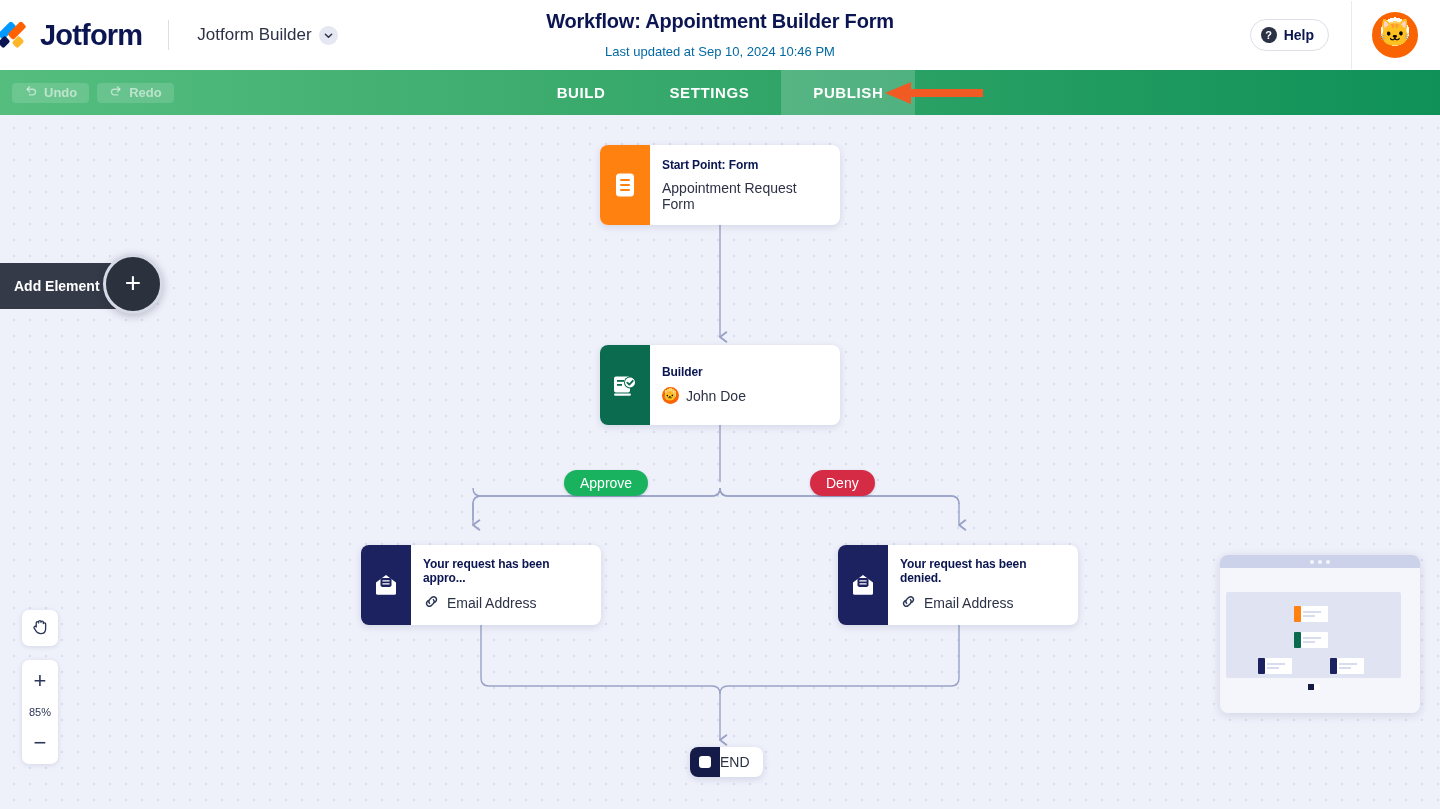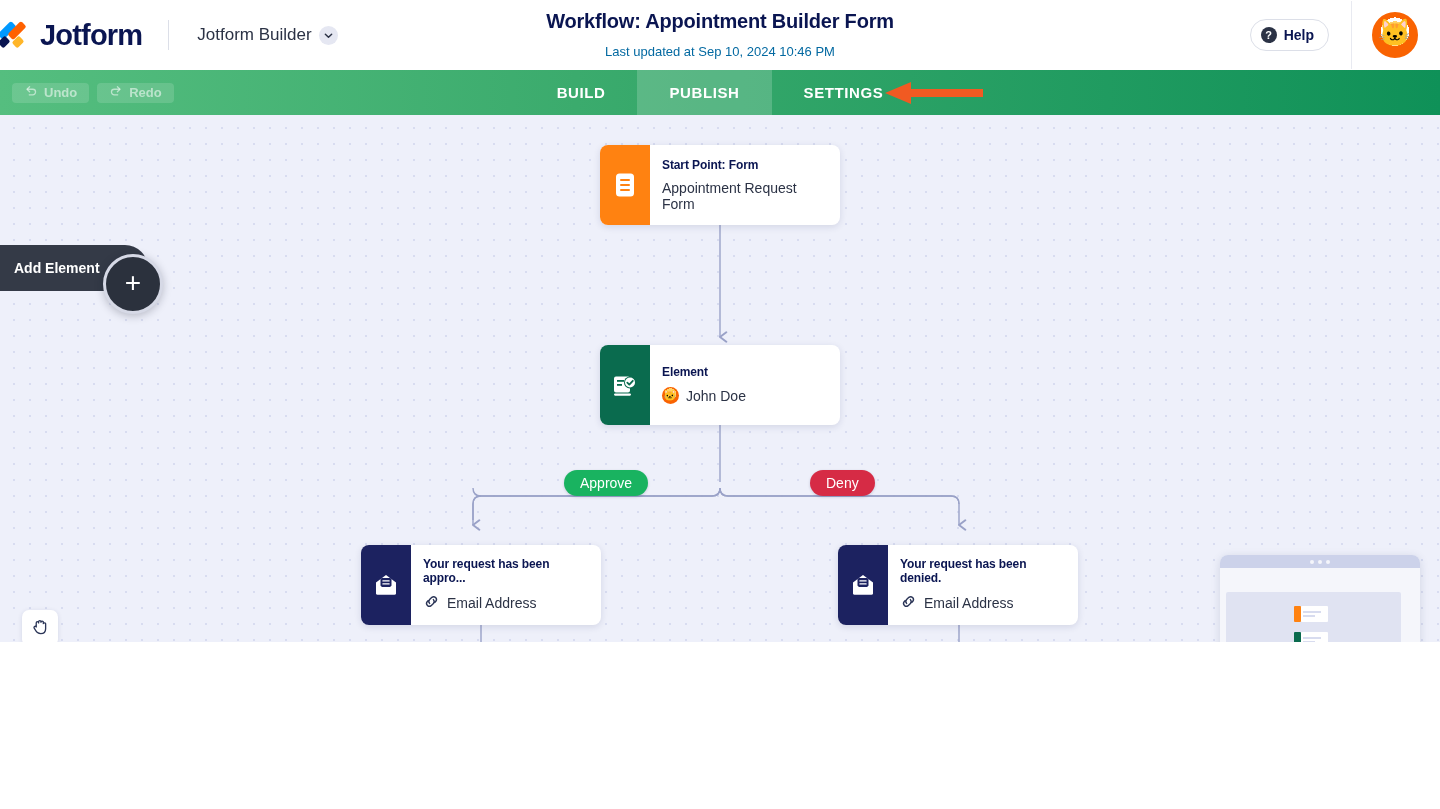--- a/index.html
+++ b/index.html
@@ -89,21 +89,21 @@
     letter-spacing: 0.6px; cursor: pointer;
   }
   .tab.active { background: rgba(255,255,255,0.18); }
   .arrow-annot {
     position: absolute; left: 885px; top: 82px; width: 98px; height: 22px;
     pointer-events: none;
   }
 
   
   .canvas {
-    position: absolute; top: 115px; left: 0; width: 1440px; height: 527px;
+    position: absolute; top: 115px; left: 0; width: 1440px; height: 694px;
     background-color: #eef0fa;
     background-image: radial-gradient(#d8dcf0 1.2px, transparent 1.2px);
     background-size: 16px 16px; background-position: 6px 5px;
     overflow: hidden;
   }
   .edges { position: absolute; left: 0; top: 0; width: 1440px; height: 694px; }
 
   
   .node {
     position: absolute; display: flex; background: #ffffff;
@@ -142,21 +142,21 @@
   }
   .end-icon {
     width: 30px; height: 30px; background: #151b48;
     display: flex; align-items: center; justify-content: center;
   }
   .end-icon .sq { width: 12px; height: 12px; background: #fff; border-radius: 3px; }
   .end-label { font-size: 14px; color: #2b3245; padding: 0 13px 0 0; }
 
   
   .add-element {
-    position: absolute; left: 0; top: 130px; height: 46px;
+    position: absolute; left: 0; top: 148px; height: 46px;
     background: #343a47; border-radius: 0 23px 23px 0;
     display: flex; align-items: center; padding-left: 14px; padding-right: 48px;
     color: #fff; font-size: 14px; font-weight: bold; cursor: pointer;
   }
   .add-element-circle {
     position: absolute; left: 103px; top: 139px; width: 60px; height: 60px;
     border-radius: 50%; background: #2b313d; border: 3px solid #d6d9e6;
     display: flex; align-items: center; justify-content: center; cursor: pointer;
     box-shadow: 0 2px 8px rgba(20,25,45,0.25);
   }
@@ -260,22 +260,22 @@
               <path d="M12 6 H6 a3.2 3.2 0 0 0 0 6.4 H10" fill="none" stroke="rgba(255,255,255,0.55)" stroke-width="1.5" stroke-linecap="round"></path>
               <path d="M9.6 3.2 L12.6 6 L9.6 8.8" fill="none" stroke="rgba(255,255,255,0.55)" stroke-width="1.5" stroke-linecap="round" stroke-linejoin="round"></path>
             </svg>
         </span>
         <span>Redo</span>
       </div>
     </div>
 
     <div class="tabs">
       <div class="tab">BUILD</div>
+      <div class="tab">SETTINGS</div>
       <div class="tab active">PUBLISH</div>
-      <div class="tab">SETTINGS</div>
     </div>
   </div>
 
   <svg class="arrow-annot" viewBox="0 0 98 22">
     <polygon points="0,11 26,0 26,7 98,7 98,15 26,15 26,22" fill="#f15a22"></polygon>
   </svg>
 
   <div class="canvas">
 
     <svg class="edges">
@@ -328,21 +328,21 @@
           <path d="M4 4.5 h12 a2 2 0 0 1 2 2 v12 a2 2 0 0 1 -2 2 h-12 a2 2 0 0 1 -2 -2 v-12 a2 2 0 0 1 2 -2z" fill="#fff"></path>
           <rect x="5" y="8" width="7" height="1.8" fill="#0a6b4e"></rect>
           <rect x="5" y="12" width="5" height="1.8" fill="#0a6b4e"></rect>
           <rect x="2" y="21.5" width="17" height="2.2" rx="1.1" fill="#fff"></rect>
           <circle cx="18" cy="10.5" r="6" fill="#0a6b4e"></circle>
           <circle cx="18" cy="10.5" r="5" fill="#fff"></circle>
           <path d="M15.3 10.6 L17.3 12.6 L20.8 8.8" fill="none" stroke="#0a6b4e" stroke-width="1.8" stroke-linecap="round" stroke-linejoin="round"></path>
         </svg>
       </div>
       <div class="node-body">
-        <div class="node-title">Element</div>
+        <div class="node-title">Builder</div>
         <div class="node-sub">
           <span class="mini-avatar">🐱</span>
           <span>John Doe</span>
         </div>
       </div>
     </div>
 
     <div class="badge" id="badge-approve">Approve</div>
     <div class="badge" id="badge-deny">Deny</div>
 

